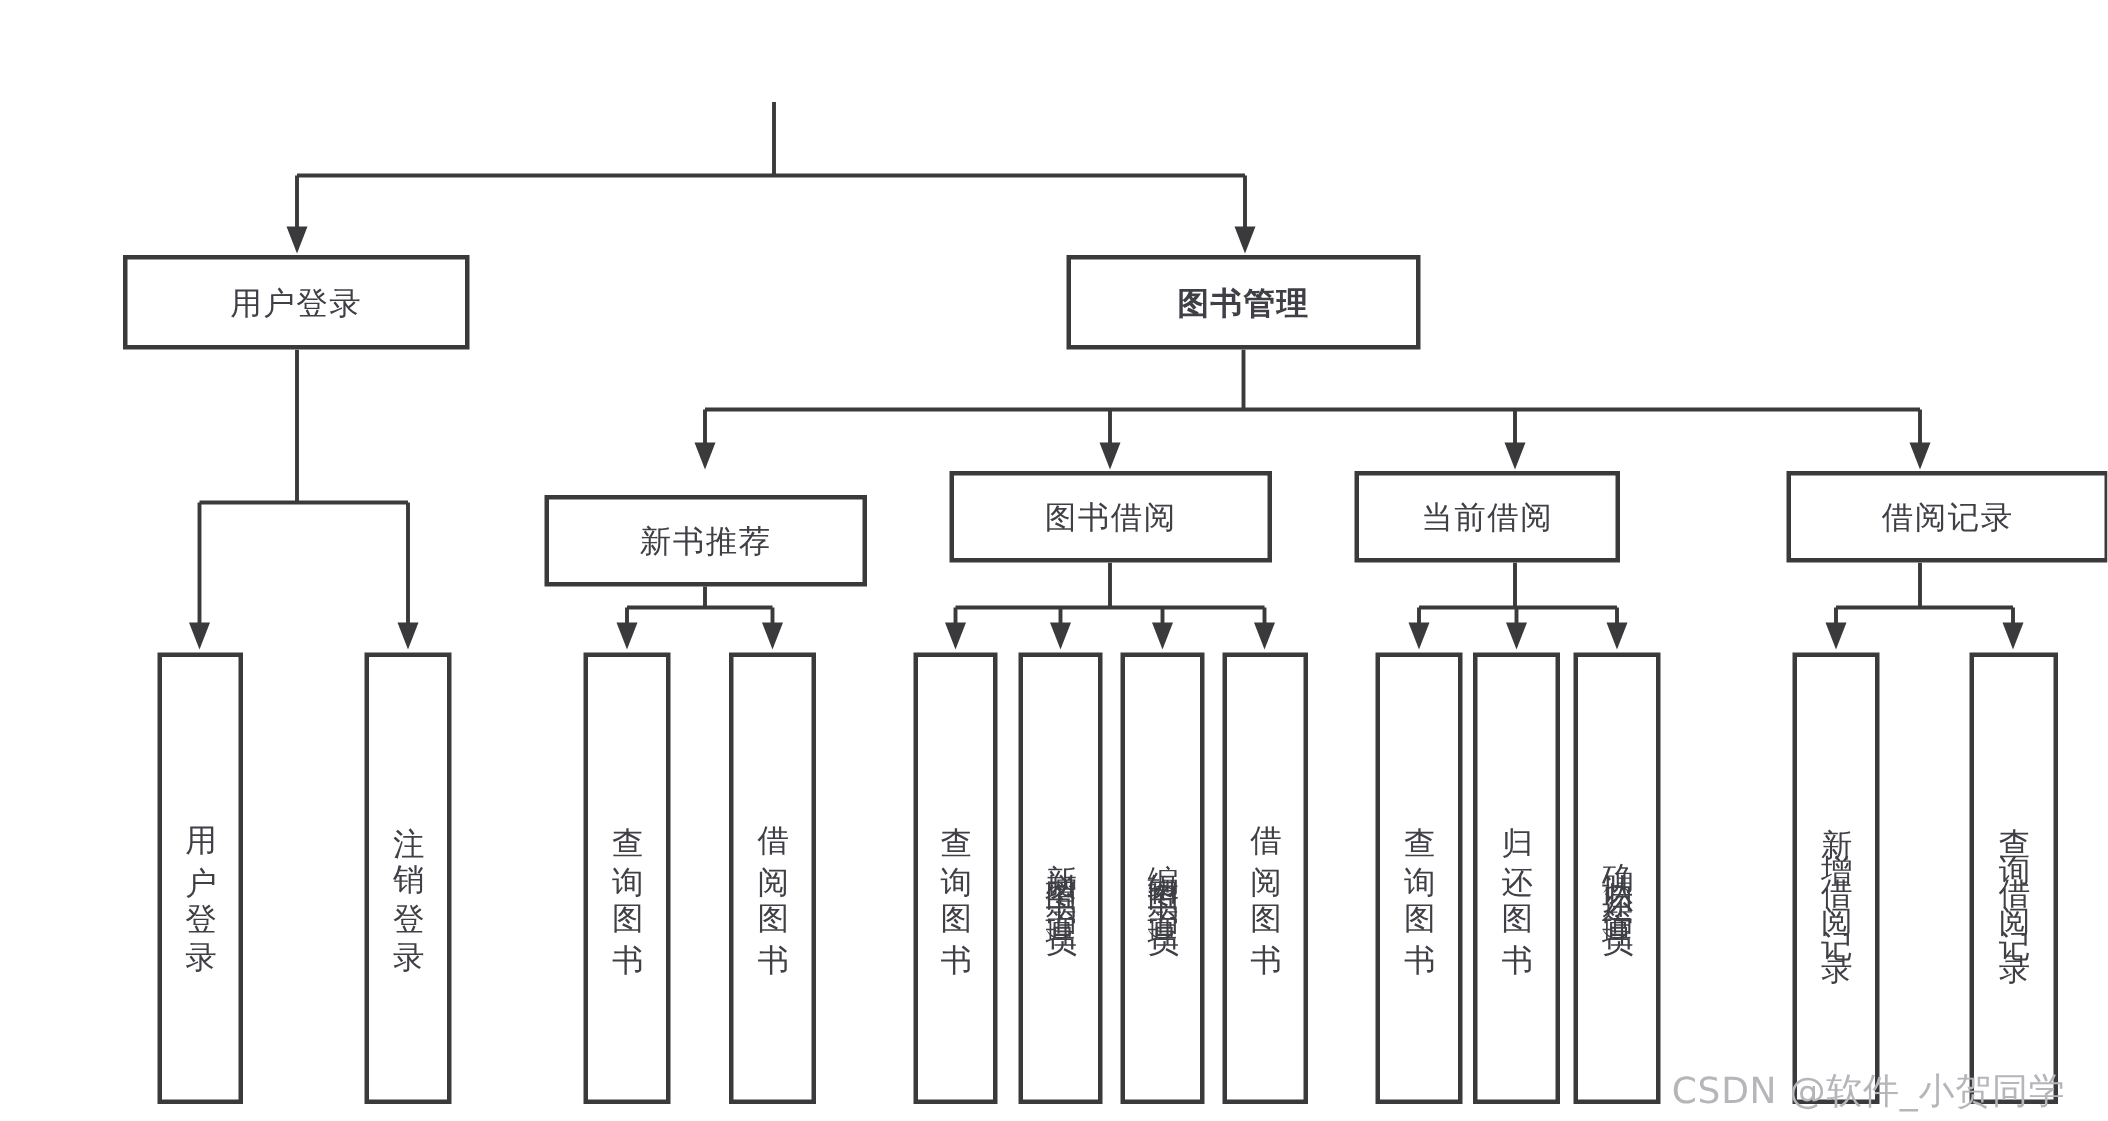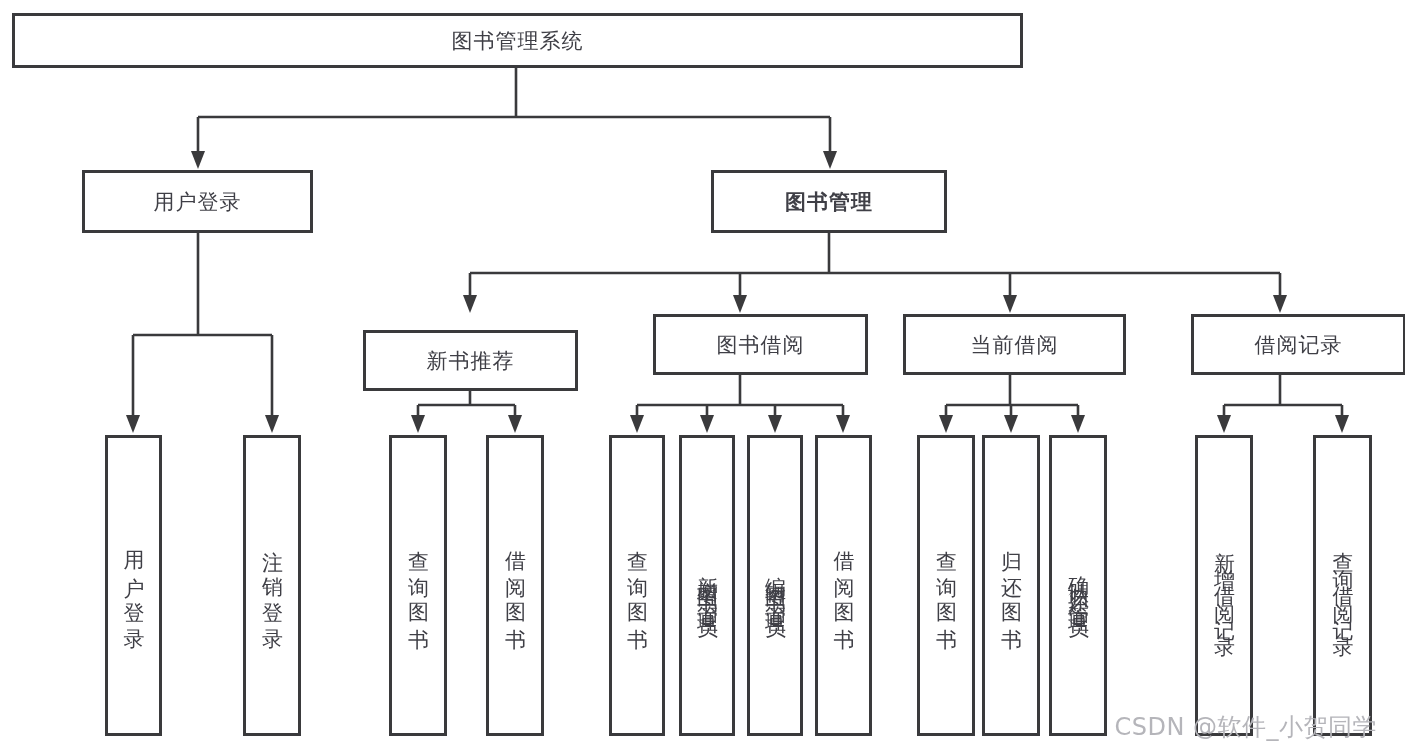--- a/index.html
+++ b/index.html
@@ -110,28 +110,27 @@
       <polygon points="768,415 782,415 775,433"></polygon>
       <polygon points="836,415 850,415 843,433"></polygon>
       <polygon points="939,415 953,415 946,433"></polygon>
       <polygon points="1004,415 1018,415 1011,433"></polygon>
       <polygon points="1071,415 1085,415 1078,433"></polygon>
       <polygon points="1217,415 1231,415 1224,433"></polygon>
       <polygon points="1335,415 1349,415 1342,433"></polygon>
     </g>
   </svg>
 
-  <div class="node hnode" style="left:12px; top:13px; width:1011px; height:55px;">图书管理系统</div>
 
   <div class="node hnode" style="left:82px; top:170px; width:231px; height:63px;">用户登录</div>
   <div class="node hnode" style="left:711px; top:170px; width:236px; height:63px;font-weight:bold;">图书管理</div>
 
   <div class="node hnode" style="left:363px; top:314px; width:215px; height:61px;margin-top:16px;">新书推荐</div>
-  <div class="node hnode" style="left:633px; top:314px; width:215px; height:61px;margin-left:20px;">图书借阅</div>
-  <div class="node hnode" style="left:903px; top:314px; width:223px; height:61px;">当前借阅</div>
+  <div class="node hnode" style="left:633px; top:314px; width:215px; height:61px;">图书借阅</div>
+  <div class="node hnode" style="left:903px; top:314px; width:177px; height:61px;">当前借阅</div>
   <div class="node hnode" style="left:1191px; top:314px; width:215px; height:61px;">借阅记录</div>
 
   <div class="node vnode vwide" style="left:105px; top:435px; width:57px; height:301px;">用户登录</div>
   <div class="node vnode vwide" style="left:243px; top:435px; width:58px; height:301px;">注销登录</div>
 
   <div class="node vnode vwide" style="left:389px; top:435px; width:58px; height:301px;">查询图书</div>
   <div class="node vnode vwide" style="left:486px; top:435px; width:58px; height:301px;">借阅图书</div>
 
   <div class="node vnode vwide" style="left:609px; top:435px; width:56px; height:301px;">查询图书</div>
   <div class="node vnode vtight" style="left:679px; top:435px; width:56px; height:301px;">新增图书（管理员）</div>

